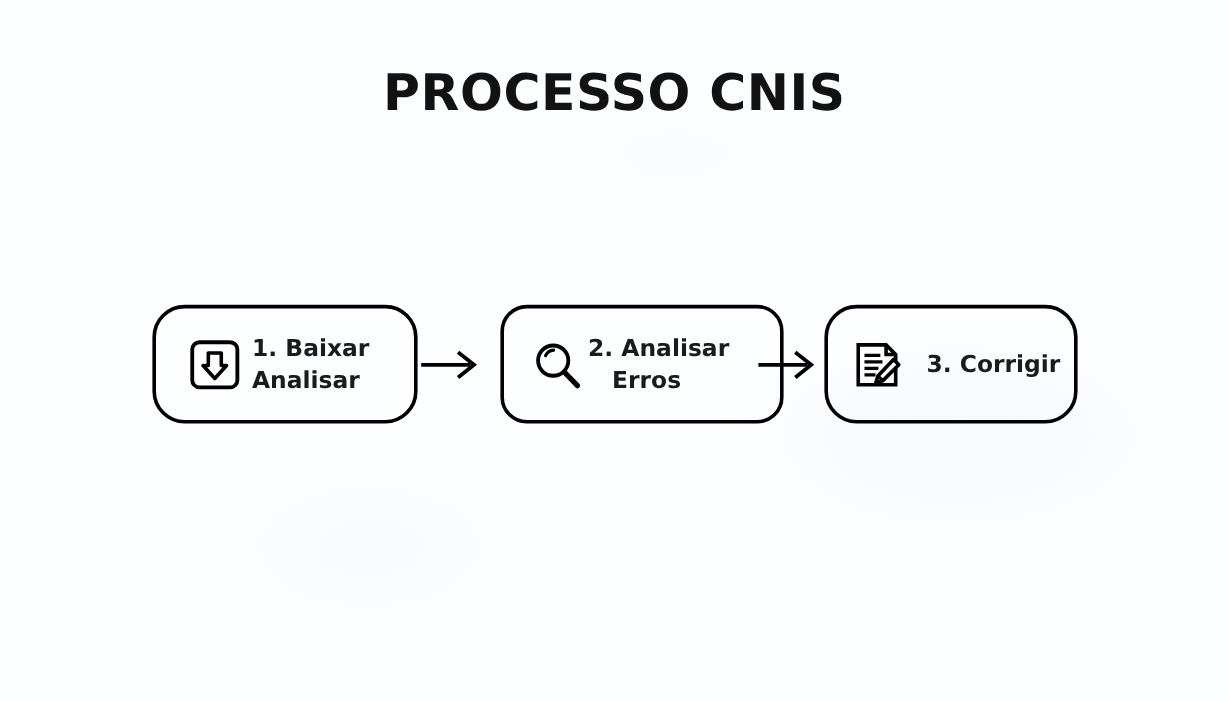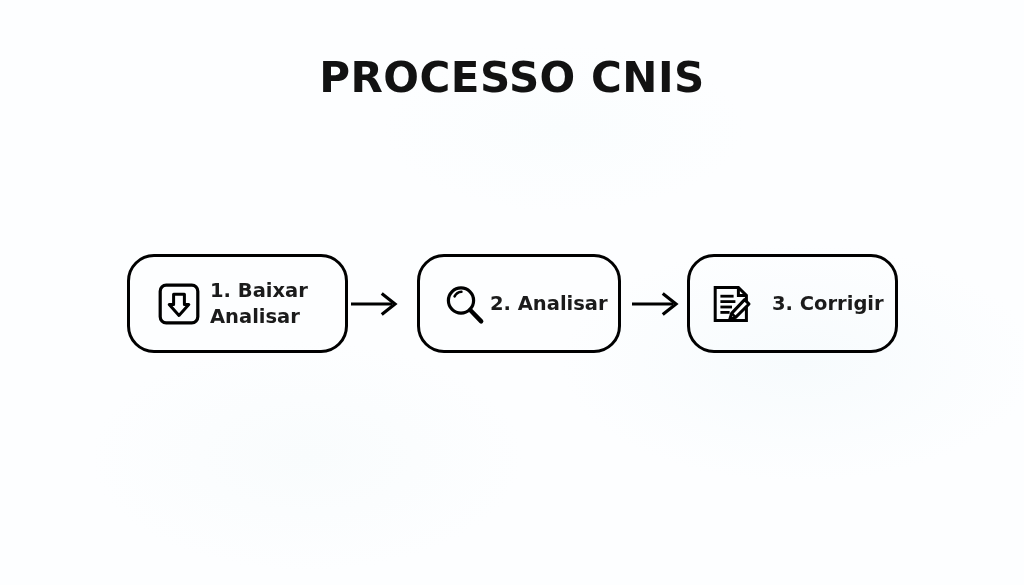--- a/index.html
+++ b/index.html
@@ -53,21 +53,21 @@
     height: 99px;
     box-sizing: border-box;
     border: 3.2px solid #000000;
     border-radius: 27px;
     background: transparent;
     display: flex;
     align-items: center;
     padding-left: 27px;
   }
   .step-box.box-1 { left: 127px; width: 221px; }
-  .step-box.box-2 { left: 417px; width: 204px; padding-left: 22px; }
+  .step-box.box-2 { left: 417px; width: 236px; padding-left: 22px; border-radius: 22px; }
   .step-box.box-3 { left: 687px; width: 211px; padding-left: 20px; }
 
   .step-icon {
     flex: 0 0 auto;
     width: 44px;
     height: 44px;
     display: block;
   }
   .step-icon svg { display: block; }
 
@@ -123,21 +123,21 @@
     </div>
 
     <div class="step-box box-2">
       <span class="step-icon">
         <svg viewBox="0 0 44 44" width="44" height="44" aria-hidden="true">
           <circle cx="19" cy="18.5" r="12.6" fill="none" stroke="#000" stroke-width="3.2"></circle>
           <path d="M12.6 14.4 A8.4 8.4 0 0 1 19.4 9.8" fill="none" stroke="#000" stroke-width="2.6" stroke-linecap="round"></path>
           <line x1="28.2" y1="28" x2="39.2" y2="39.4" stroke="#000" stroke-width="4.4" stroke-linecap="round"></line>
         </svg>
       </span>
-      <span class="step-label"><span>2. Analisar</span><br></span>
+      <span class="step-label"><span>2. Analisar</span><br><span class="l2">Erros</span></span>
     </div>
 
     <div class="arrow arrow-2">
       <svg viewBox="0 0 54 24" width="54" height="24" aria-hidden="true">
         <line x1="1" y1="12" x2="42" y2="12" stroke="#000" stroke-width="3.2"></line>
         <polyline points="33,2.5 45,12 33,21.5" fill="none" stroke="#000" stroke-width="3.2" stroke-linecap="square" stroke-linejoin="miter"></polyline>
       </svg>
     </div>
 
     <div class="step-box box-3">

